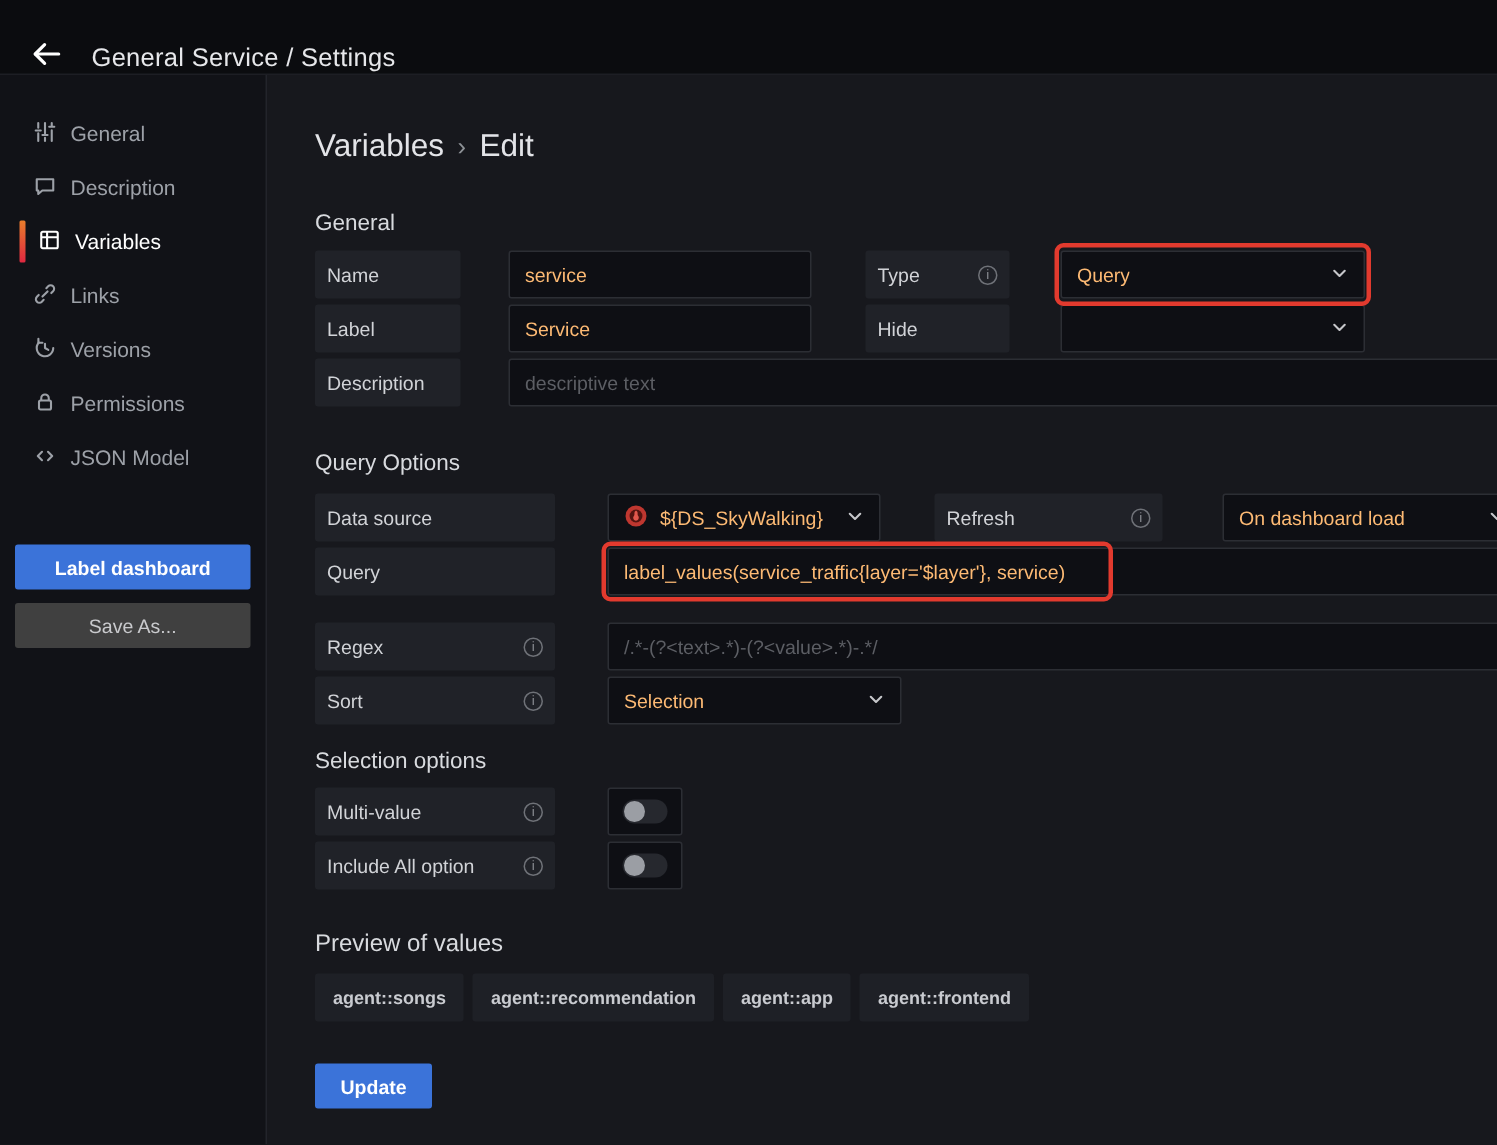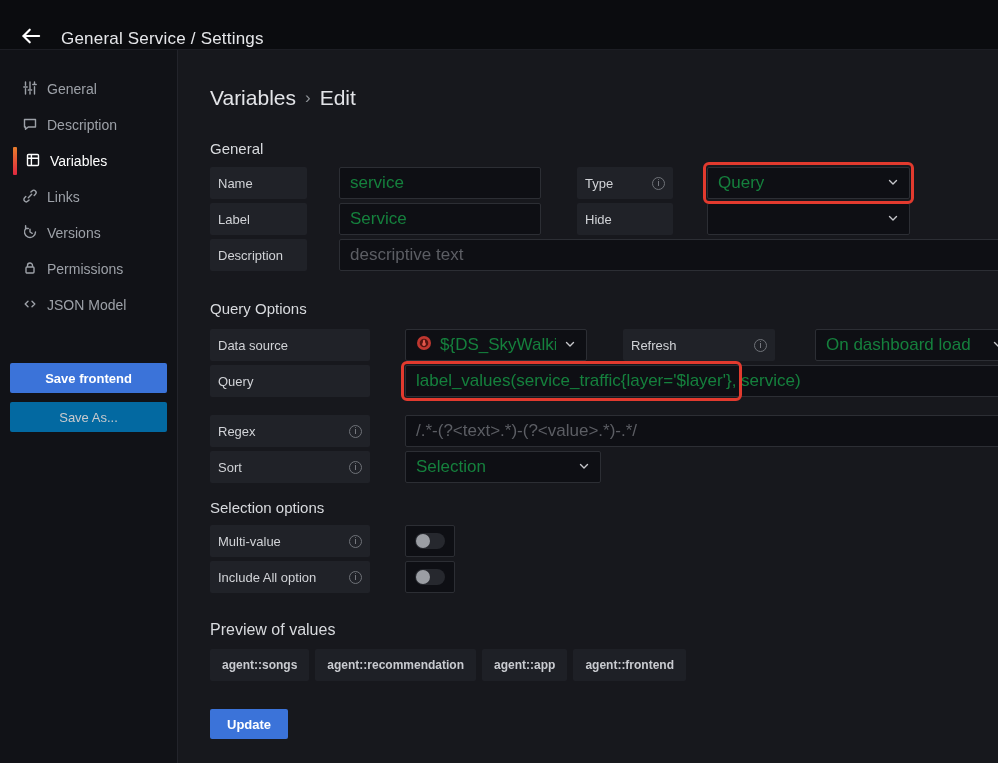--- a/index.html
+++ b/index.html
@@ -27,21 +27,21 @@
   .side-item svg { flex: none; }
   .side-item.active { color: #ffffff; font-weight: 500; }
   .side-item.active .active-bar {
     position: absolute; left: 13px; top: 4px; width: 4px; height: 28px; border-radius: 1px;
     background: linear-gradient(180deg, #e87d2c 0%, #e02840 100%);
   }
   .side-item.active { padding-left: 25px; }
   .side-buttons { margin: 40px 10px 0 10px; display: flex; flex-direction: column; gap: 9px; }
   .btn { border: none; border-radius: 2px; height: 30px; font-size: 13px; font-weight: 500; cursor: pointer; font-family: "Liberation Sans", sans-serif; }
   .btn-primary { background: #3b73d9; color: #ffffff; font-weight: 600; }
-  .btn-secondary { background: #0369a1; color: #c9cacd; }
+  .btn-secondary { background: #404040; color: #c9cacd; }
 
   
   .main { flex: 1; padding: 36px 0 0 32px; }
   .breadcrumb { font-size: 21px; font-weight: 500; color: #e3e4e8; margin-bottom: 30px; display: flex; align-items: center; gap: 9px; }
   .breadcrumb .sep { color: #8e9297; font-size: 17px; }
   .section-heading { font-size: 15px; font-weight: 500; color: #d8dade; }
   .h-general { margin-bottom: 10px; }
   .h-qo { margin-top: 29px; margin-bottom: 12px; }
   .h-sel { margin-top: 16px; margin-bottom: 9px; }
   .h-prev { margin-top: 28px; margin-bottom: 10px; font-size: 16px; }
@@ -52,21 +52,21 @@
     display: flex; align-items: center; padding: 0 8px; border-radius: 2px; margin-right: 2px; flex: none;
   }
   .w97 { width: 97px; } .w96 { width: 96px; margin-left: 6px; } .w160 { width: 160px; margin-right: 5px; } .w152 { width: 152px; margin-left: 6px; margin-right: 10px; }
   .info {
     margin-left: auto; width: 13px; height: 13px; flex: none;
     border: 1px solid #6f7278; border-radius: 50%; color: #8b8e94;
     font-size: 9px; line-height: 11px; text-align: center; font-weight: 400;
   }
   .finput, .fselect {
     background: #0e0f14; border: 1px solid #2c2e34; border-radius: 2px;
-    color: #15803d; font-size: 17px; height: 32px; padding: 0 10px;
+    color: #fdba74; font-size: 13px; height: 32px; padding: 0 10px;
     font-family: "Liberation Sans", sans-serif;
   }
   .finput { outline: none; }
   .finput::placeholder { color: #5c5e64; opacity: 1; }
   .w202 { width: 202px; flex: none; }
   .fselect { display: flex; align-items: center; justify-content: space-between; cursor: pointer; gap: 8px; }
   .fselect .sel-text { white-space: nowrap; overflow: hidden; }
   .fill { flex: 1; }
   .rel { position: relative; }
   .ring { position: absolute; border: 3px solid #e23a2e; border-radius: 6px; pointer-events: none; z-index: 3; }
@@ -151,21 +151,21 @@
     </div>
     <div class="side-item">
       <span><svg width="16" height="16" viewBox="0 0 16 16" fill="none" stroke="currentColor" stroke-width="1.4" stroke-linecap="round" stroke-linejoin="round">
             <path d="M6 5.2L3.2 8 6 10.8"></path>
             <path d="M10 5.2L12.8 8 10 10.8"></path>
           </svg></span>
       <span>JSON Model</span>
     </div>
 
     <div class="side-buttons">
-      <button class="btn btn-primary">Save frontend</button>
+      <button class="btn btn-primary">Label dashboard</button>
       <button class="btn btn-secondary">Save As...</button>
     </div>
   </div>
 
   <div class="main">
     <div class="breadcrumb">
       <span>Variables</span>
       <span class="sep">›</span>
       <span>Edit</span>
     </div>

